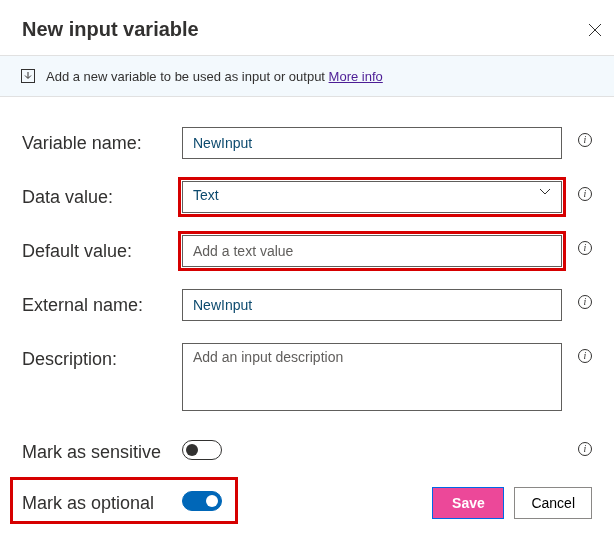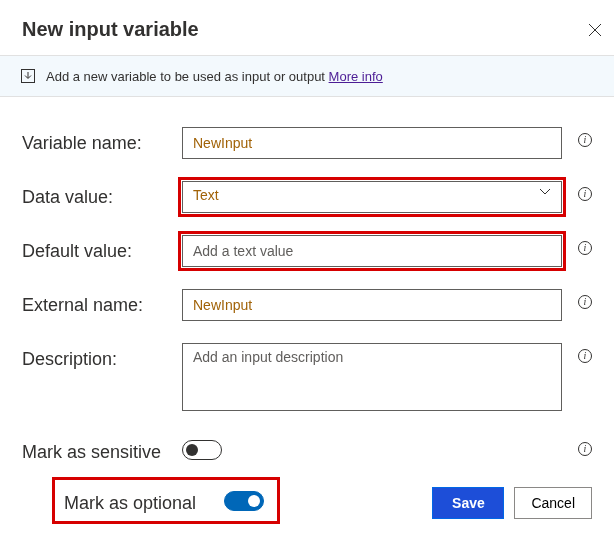--- a/index.html
+++ b/index.html
@@ -81,21 +81,21 @@
     line-height: 1;
     cursor: default;
   }
   .text-input, .select-input, .textarea-input {
     width: 100%;
     border: 1px solid #605e5c;
     padding: 5px 10px;
     font-family: inherit;
     font-size: 14px;
     background: #fff;
-    color: #a16207;
+    color: #0c4a6e;
     outline: none;
   }
   .text-input { height: 32px; }
   .select-input {
     height: 32px;
     display: flex;
     justify-content: space-between;
     cursor: pointer;
   }
   .textarea-input {
@@ -161,21 +161,21 @@
     min-width: 72px;
     height: 32px;
     border: 1px solid #8a8886;
     background: #fff;
     font-family: inherit;
     font-size: 14px;
     cursor: pointer;
     padding: 0 16px;
   }
   .btn.primary {
-    background: #1d4ed8;
+    background: #ec4899;
     border-color: #0067e6;
     color: #fff;
     font-weight: 600;
   }
 </style>
 </head>
 <body>
 
 <div class="header">
   <div class="title">New input variable</div>
@@ -259,21 +259,21 @@
   <div class="row tight">
     <div class="label-cell">Mark as sensitive</div>
     <div class="field-cell">
       <div class="toggle off"><div class="knob"></div></div>
     </div>
     <div class="info-cell">
         <span class="info-icon">i</span>
       </div>
   </div>
 
-  <div class="row" style="position:relative;margin-left:42px;">
+  <div class="row" style="position:relative;">
     <div class="label-cell">Mark as optional</div>
     <div class="field-cell">
       <div class="toggle on"><div class="knob"></div></div>
       <div class="highlight pad-wide" style="right:auto; width:228px;"></div>
     </div>
     <div class="info-cell">
         <span class="info-icon">i</span>
       </div>
   </div>
 

